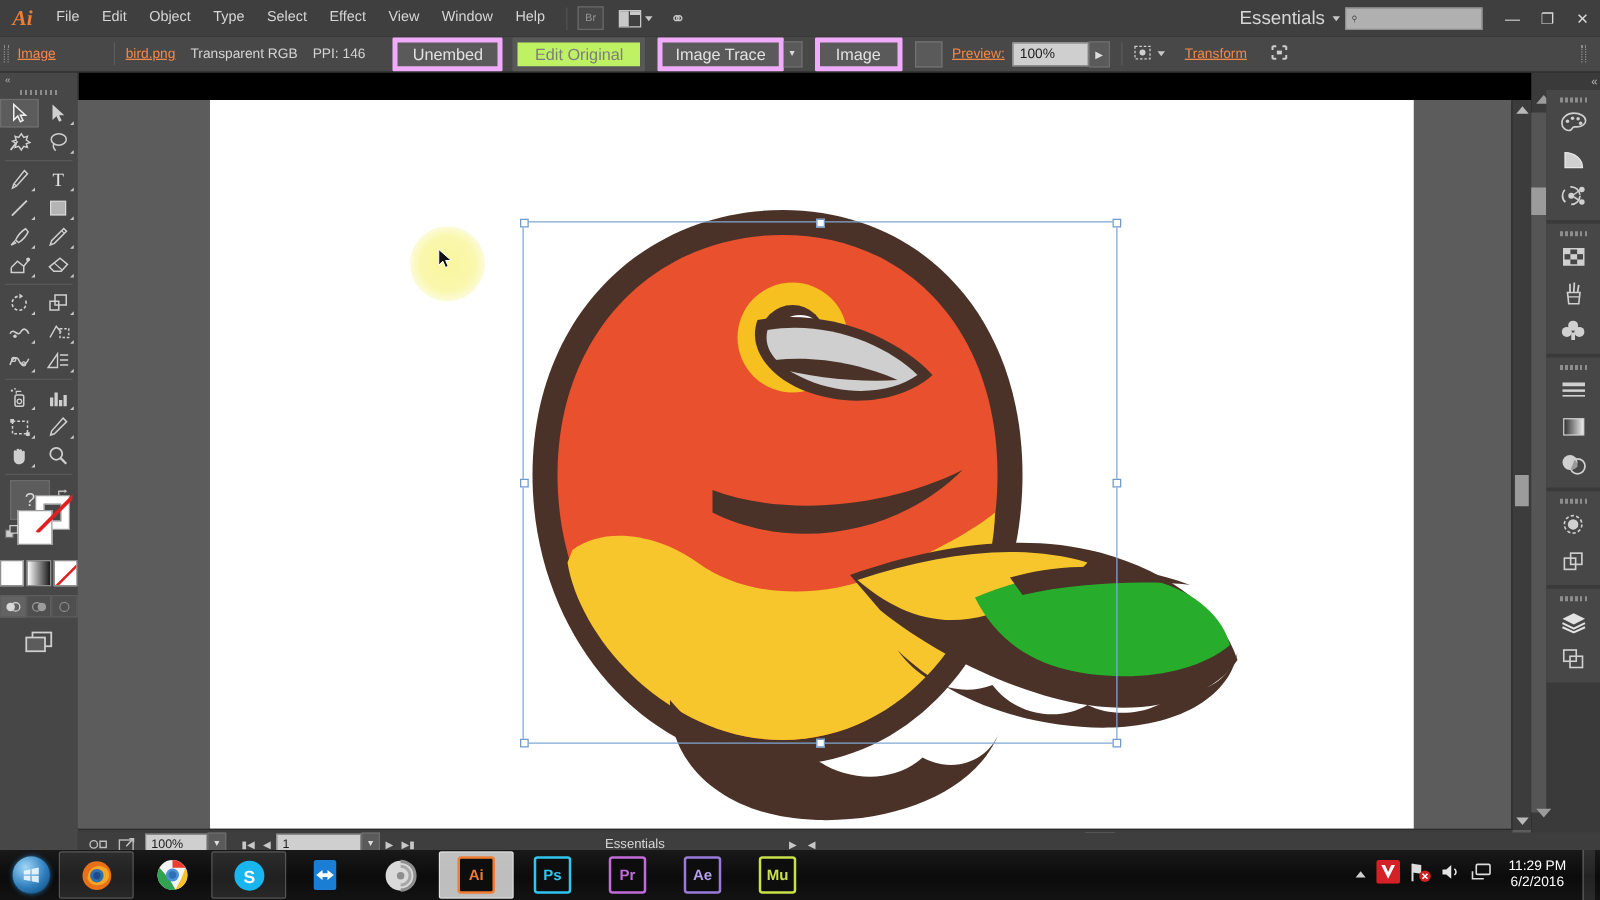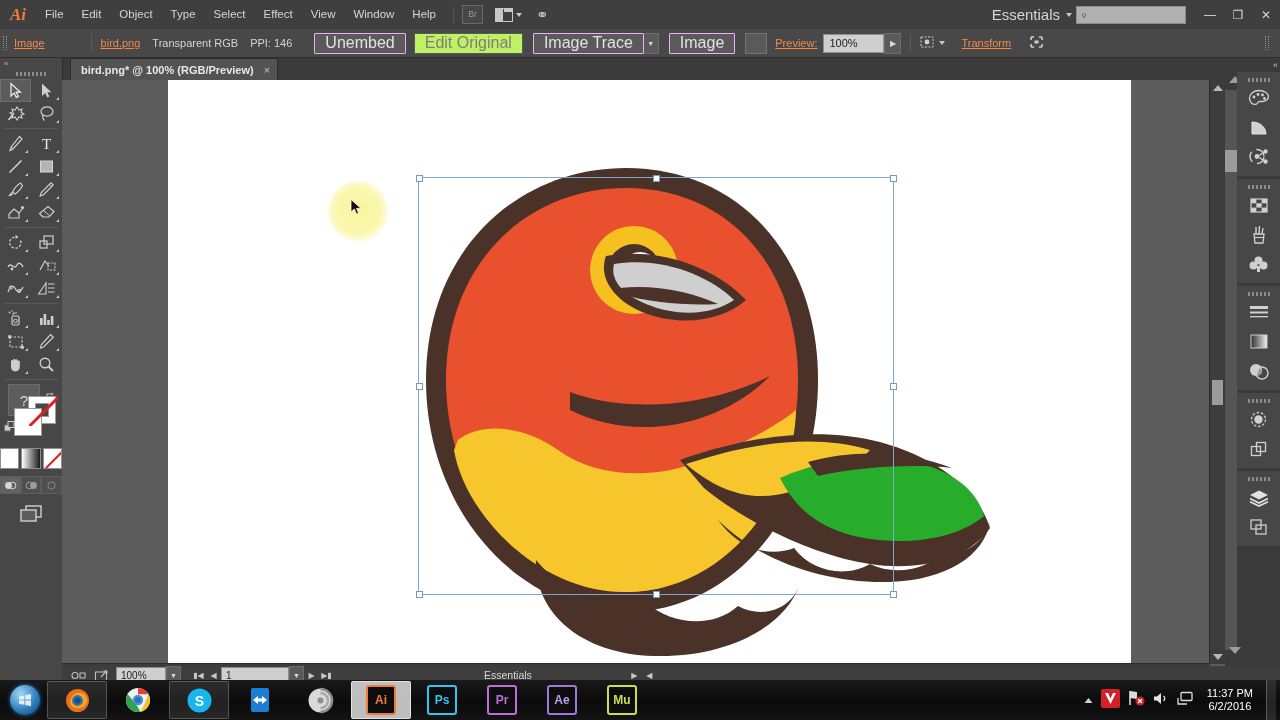--- a/index.html
+++ b/index.html
@@ -25,21 +25,21 @@
   .search-glyph{font-size:10px;color:#3c3c3c;transform:rotate(-45deg);}
   .win-btn{width:28px;height:29px;color:#d8d8d8;font-size:12px;display:flex;align-items:center;justify-content:center;}
 
   
   .controlbar{position:absolute;left:0;top:29px;width:1280px;height:28px;background:#484848;border-bottom:1px solid #2e2e2e;display:flex;align-items:center;font-size:11px;}
   .grip{width:10px;height:28px;display:flex;align-items:center;justify-content:center;}
   .grip b{display:block;width:2px;height:14px;border-left:1px dotted #8d8d8d;border-right:1px dotted #8d8d8d;}
   .cb-link{color:#f3894a;text-decoration:underline;}
   .cb-label{color:#d4d4d4;}
   .cb-sep{width:1px;height:18px;background:#5c5c5c;margin:0 9px;}
-  .cb-btn{height:19px;min-width:60px;padding:0 10px;background:#5a5a5a;border:1px solid #f0abfc;color:#e2e2e2;font-size:16px;display:flex;align-items:center;justify-content:center;border-radius:1px;}
+  .cb-btn{height:19px;min-width:60px;padding:0 10px;background:#5a5a5a;border:4px solid #f0abfc;color:#e2e2e2;font-size:13px;display:flex;align-items:center;justify-content:center;border-radius:1px;}
   .cb-btn.disabled{color:#7d7d7d;background:#bef264;border-color:#585858;}
   .cb-drop{width:14px;height:19px;background:#5a5a5a;border:1px solid #6e6e6e;border-left:none;display:flex;align-items:center;justify-content:center;color:#ddd;font-size:7px;}
   .op-field{width:54px;height:17px;background:#cfcfcf;border:1px solid #8f8f8f;color:#222;font-size:11px;display:flex;align-items:center;padding-left:5px;}
   .op-arrow{width:15px;height:19px;background:#5a5a5a;border:1px solid #6e6e6e;display:flex;align-items:center;justify-content:center;color:#ddd;font-size:8px;}
   .swatch-sq{width:20px;height:19px;background:#5a5a5a;border:1px solid #737373;}
 
   
   .tabbar{position:absolute;left:62px;top:58px;width:1218px;height:22px;background:#3a3a3a;}
   .doc-tab{position:absolute;left:8px;top:0;height:22px;background:#535353;border:1px solid #2d2d2d;border-bottom:none;display:flex;align-items:center;padding:0 7px 0 10px;gap:10px;}
   .doc-tab .tt{color:#e8e8e8;font-size:11px;font-weight:bold;}
@@ -206,26 +206,20 @@
       <svg width="15" height="14" viewBox="0 0 15 14">
           <path d="M2 2h3M2 2v3M13 2h-3M13 2v3M2 12h3M2 12v-3M13 12h-3M13 12v-3" stroke="#cfcfcf" stroke-width="1.6" fill="none"></path>
           <rect x="5.5" y="5.5" width="4" height="3" fill="#cfcfcf"></rect>
         </svg>
     </span>
     <div style="margin-left:auto;margin-right:8px;" class="grip">
         <b></b>
       </div>
   </div>
 
-  <div class="tabbar">
-    <div class="doc-tab">
-      <span class="tt">bird.png* @ 100% (RGB/Preview)</span>
-      <span class="tx">×</span>
-    </div>
-  </div>
 
   <div class="toolbar">
     <div class="tb-head">
         <span>«</span>
       </div>
     <div class="tb-grip">
         <b></b>
       </div>
 
     <div class="tgrid">
@@ -794,20 +788,20 @@
             <path d="M11.5 5 C13.2 6.6 13.2 8.4 11.5 10" fill="none" stroke="#e4e4e4" stroke-width="1.3"></path>
           </svg>
       </span>
       <span>
         <svg width="18" height="15" viewBox="0 0 18 15">
             <rect x="5" y="1.5" width="11" height="8" rx="1" fill="none" stroke="#dcdcdc" stroke-width="1.3"></rect>
             <path d="M2 7 L2 13 L11 13" fill="none" stroke="#dcdcdc" stroke-width="1.3"></path>
           </svg>
       </span>
       <div class="clock">
-        <div>11:37 PM</div>
+        <div>11:29 PM</div>
         <div>6/2/2016</div>
       </div>
       <div class="showdesk"></div>
     </div>
   </div>
 
 </div>
 
 </body></html>

